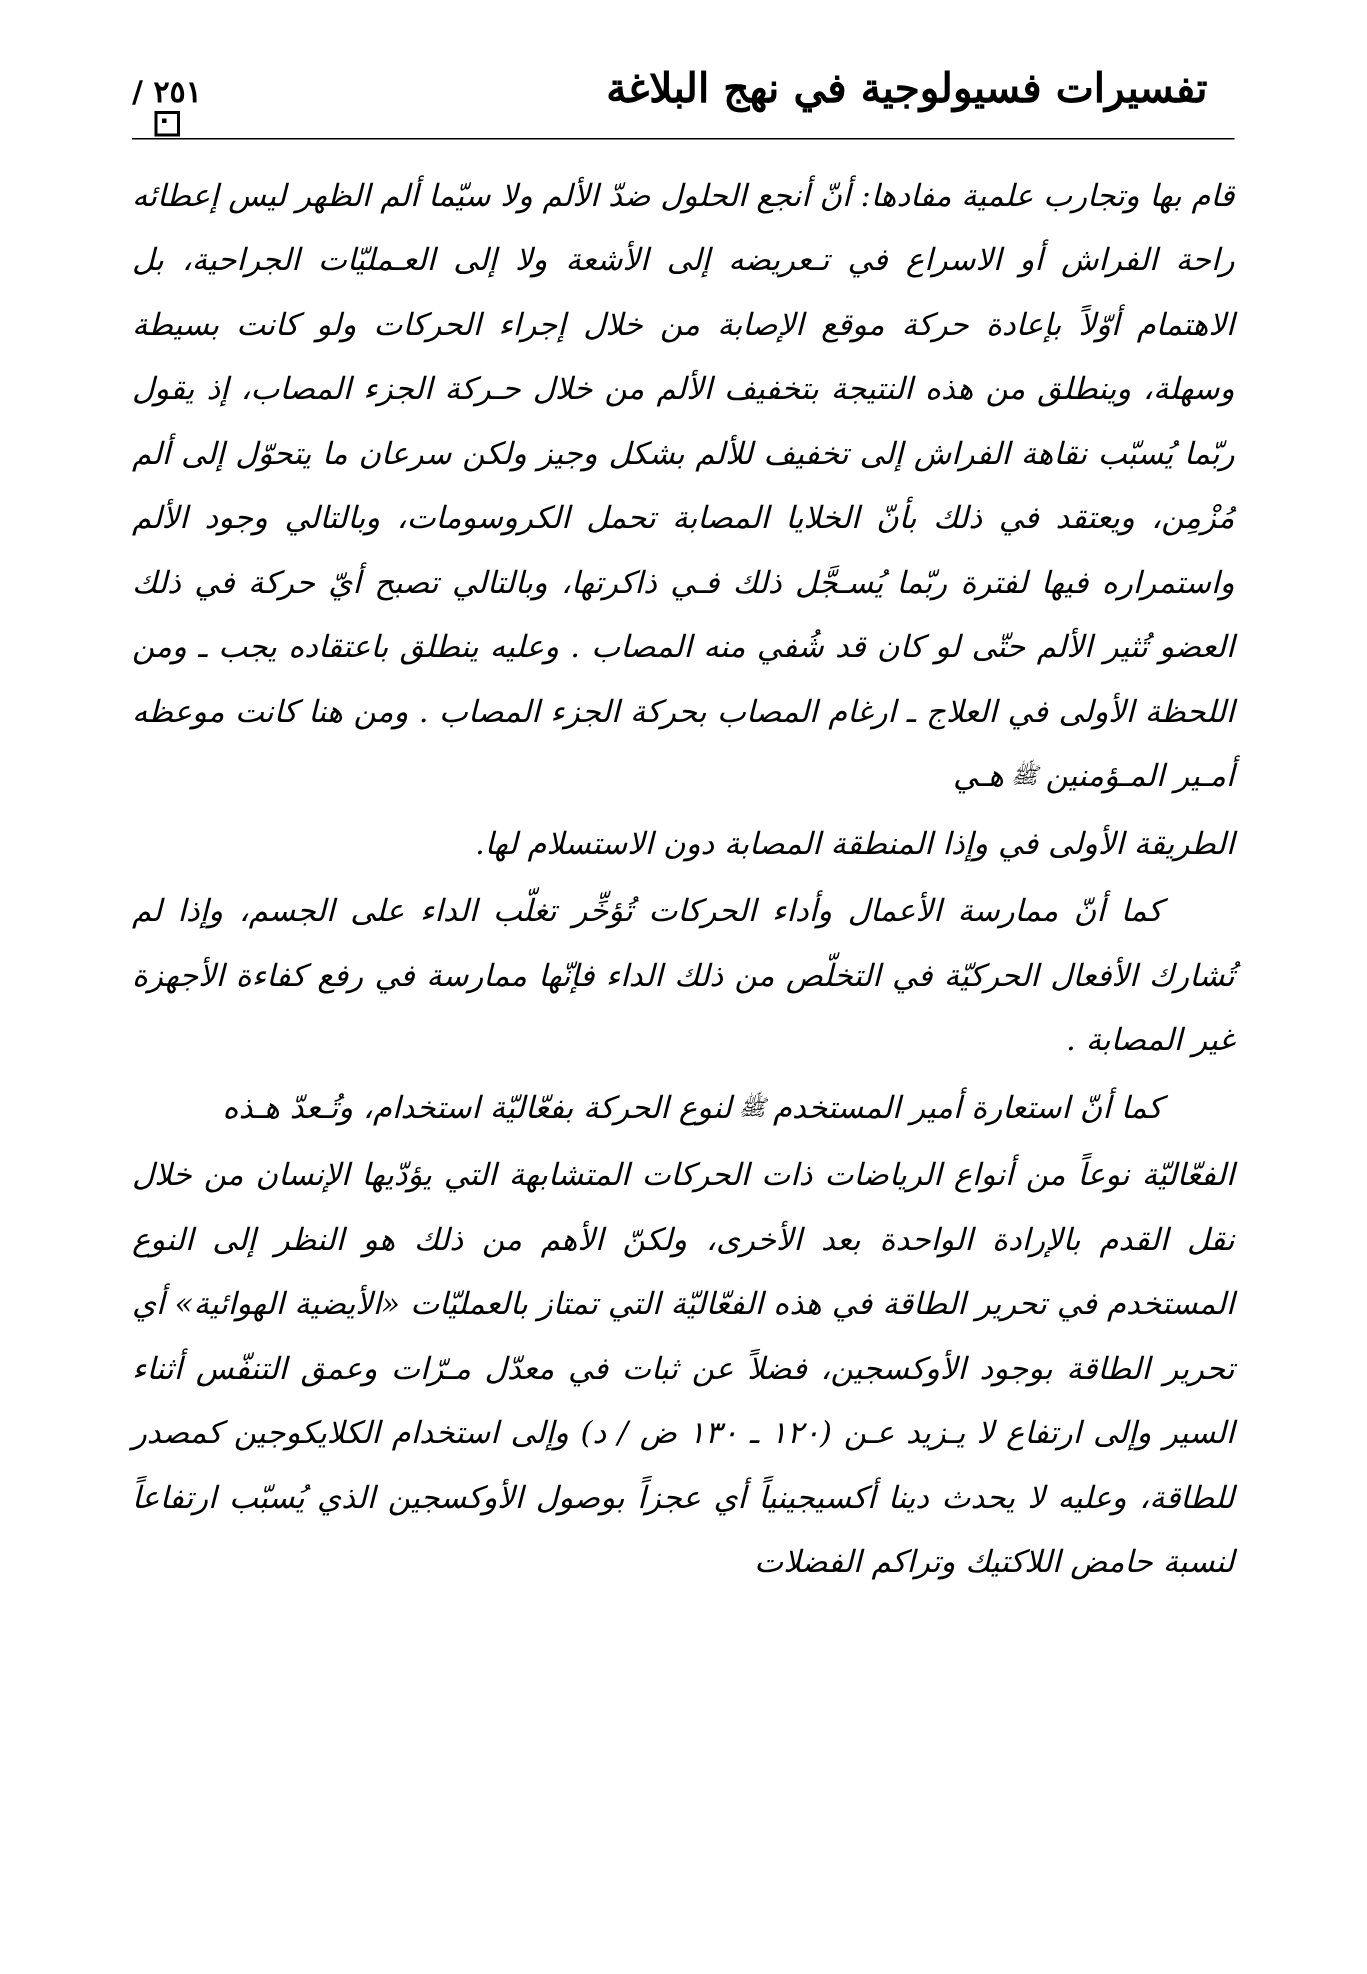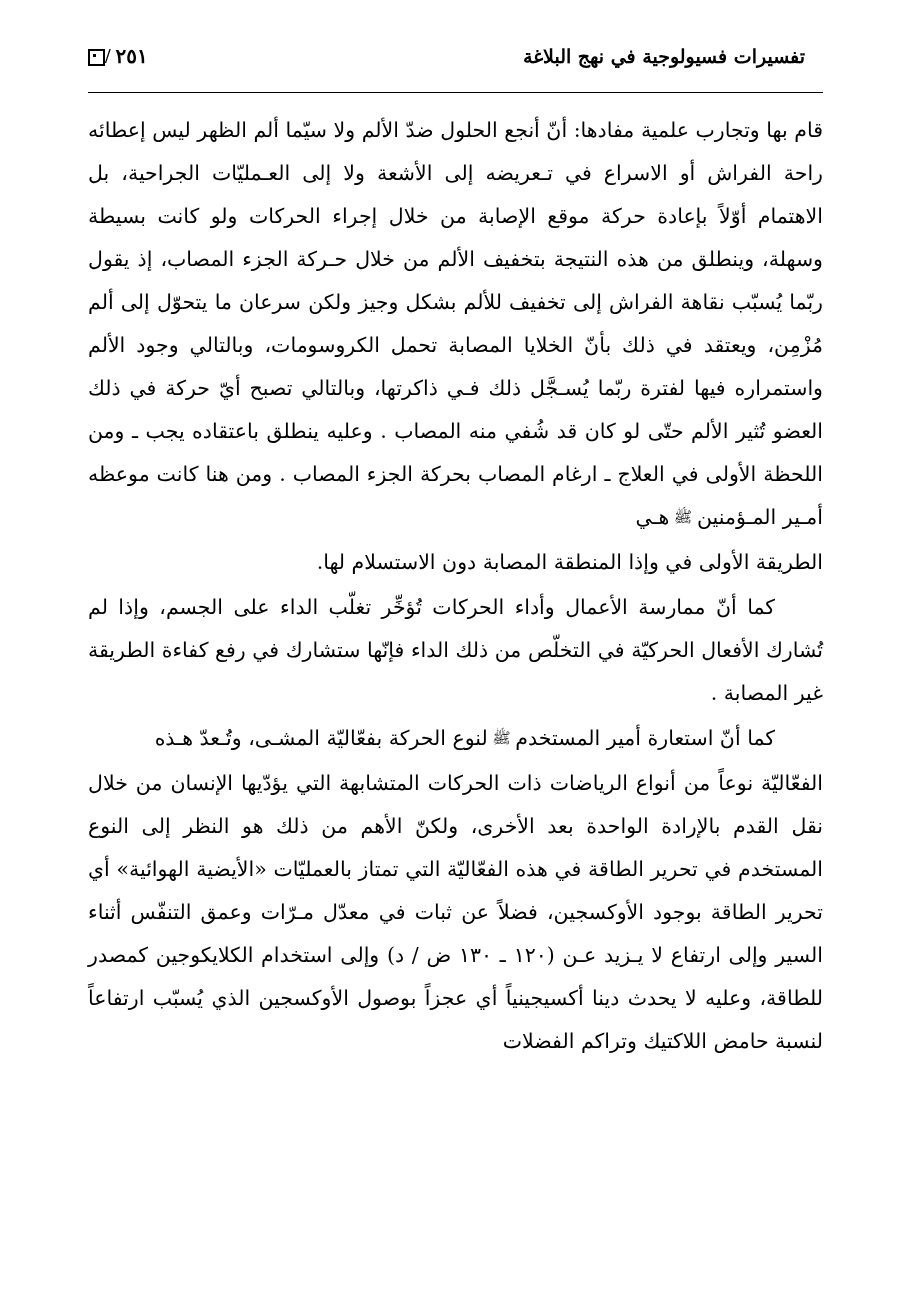--- a/index.html
+++ b/index.html
@@ -28,34 +28,33 @@
   
   .header {
     display: flex;
     flex-direction: row;
     align-items: baseline;
     justify-content: space-between;
     direction: rtl;
     height: 40px;
   }
   .header-title {
-    font-size: 19px;
+    font-size: 27px;
     font-weight: bold;
     letter-spacing: 0px;
     white-space: nowrap;
     line-height: 1.2;
     margin-right: 18px;
   }
   .header-pagewrap {
     display: flex;
-    flex-direction: row;
+    flex-direction: column;
     align-items: center;
     gap: 0;
     white-space: nowrap;
-    font-family: Liberation Serif, serif;
   }
   .page-number {
     font-size: 20px;
     font-weight: bold;
     letter-spacing: 0.5px;
   }
   .header-mark {
     display: inline-block;
     width: 13px;
     height: 13px;
@@ -82,20 +81,21 @@
     margin-top: 16px;
     direction: rtl;
     text-align: justify;
     text-justify: inter-word;
   }
   .para {
     font-size: 20.5px;
     line-height: 43px;
     margin: 0 0 0 0;
     text-align: justify;
+    font-style: italic;
   }
   .para.indent {
     text-indent: 48px;
   }
   .para + .para {
     margin-top: 2px;
   }
 
   
   .honorific {
@@ -119,20 +119,20 @@
   </div>
 
   <hr class="rule">
 
   <div class="body">
 
     <p class="para"><span>قام بها وتجارب علمية مفادها: أنّ أنجع الحلول ضدّ الألم ولا سيّما ألم الظهر ليس إعطائه راحة الفراش أو الاسراع في تـعريضه إلى الأشعة ولا إلى العـمليّات الجراحية، بل الاهتمام أوّلاً بإعادة حركة موقع الإصابة من خلال إجراء الحركات ولو كانت بسيطة وسهلة، وينطلق من هذه النتيجة بتخفيف الألم من خلال حـركة الجزء المصاب، إذ يقول ربّما يُسبّب نقاهة الفراش إلى تخفيف للألم بشكل وجيز ولكن سرعان ما يتحوّل إلى ألم مُزْمِن، ويعتقد في ذلك بأنّ الخلايا المصابة تحمل الكروسومات، وبالتالي وجود الألم واستمراره فيها لفترة ربّما يُسـجَّل ذلك فـي ذاكرتها، وبالتالي تصبح أيّ حركة في ذلك العضو تُثير الألم حتّى لو كان قد شُفي منه المصاب . وعليه ينطلق باعتقاده يجب ـ ومن اللحظة الأولى في العلاج ـ ارغام المصاب بحركة الجزء المصاب . ومن هنا كانت موعظه أمـير المـؤمنين</span><span class="honorific"> ﷺ </span><span>هـي</span></p>
 
     <p class="para">الطريقة الأولى في وإذا المنطقة المصابة دون الاستسلام لها.</p>
 
-    <p class="para indent">كما أنّ ممارسة الأعمال وأداء الحركات تُؤخِّر تغلّب الداء على الجسم، وإذا لم تُشارك الأفعال الحركيّة في التخلّص من ذلك الداء فإنّها ستشارك في رفع كفاءة الطريقة غير المصابة .</p>
+    <p class="para indent">كما أنّ ممارسة الأعمال وأداء الحركات تُؤخِّر تغلّب الداء على الجسم، وإذا لم تُشارك الأفعال الحركيّة في التخلّص من ذلك الداء فإنّها ممارسة في رفع كفاءة الأجهزة غير المصابة .</p>
 
-    <p class="para indent"><span>كما أنّ استعارة أمير المستخدم</span><span class="honorific"> ﷺ </span><span>لنوع الحركة بفعّاليّة المشـى، وتُـعدّ هـذه</span></p>
+    <p class="para indent"><span>كما أنّ استعارة أمير المستخدم</span><span class="honorific"> ﷺ </span><span>لنوع الحركة بفعّاليّة استخدام، وتُـعدّ هـذه</span></p>
 
     <p class="para">الفعّاليّة نوعاً من أنواع الرياضات ذات الحركات المتشابهة التي يؤدّيها الإنسان من خلال نقل القدم بالإرادة الواحدة بعد الأخرى، ولكنّ الأهم من ذلك هو النظر إلى النوع المستخدم في تحرير الطاقة في هذه الفعّاليّة التي تمتاز بالعمليّات «الأيضية الهوائية» أي تحرير الطاقة بوجود الأوكسجين، فضلاً عن ثبات في معدّل مـرّات وعمق التنفّس أثناء السير وإلى ارتفاع لا يـزيد عـن (١٢٠ ـ ١٣٠ ض / د) وإلى استخدام الكلايكوجين كمصدر للطاقة، وعليه لا يحدث دينا أكسيجينياً أي عجزاً بوصول الأوكسجين الذي يُسبّب ارتفاعاً لنسبة حامض اللاكتيك وتراكم الفضلات</p>
 
   </div>
 </div>
 
 </body></html>

